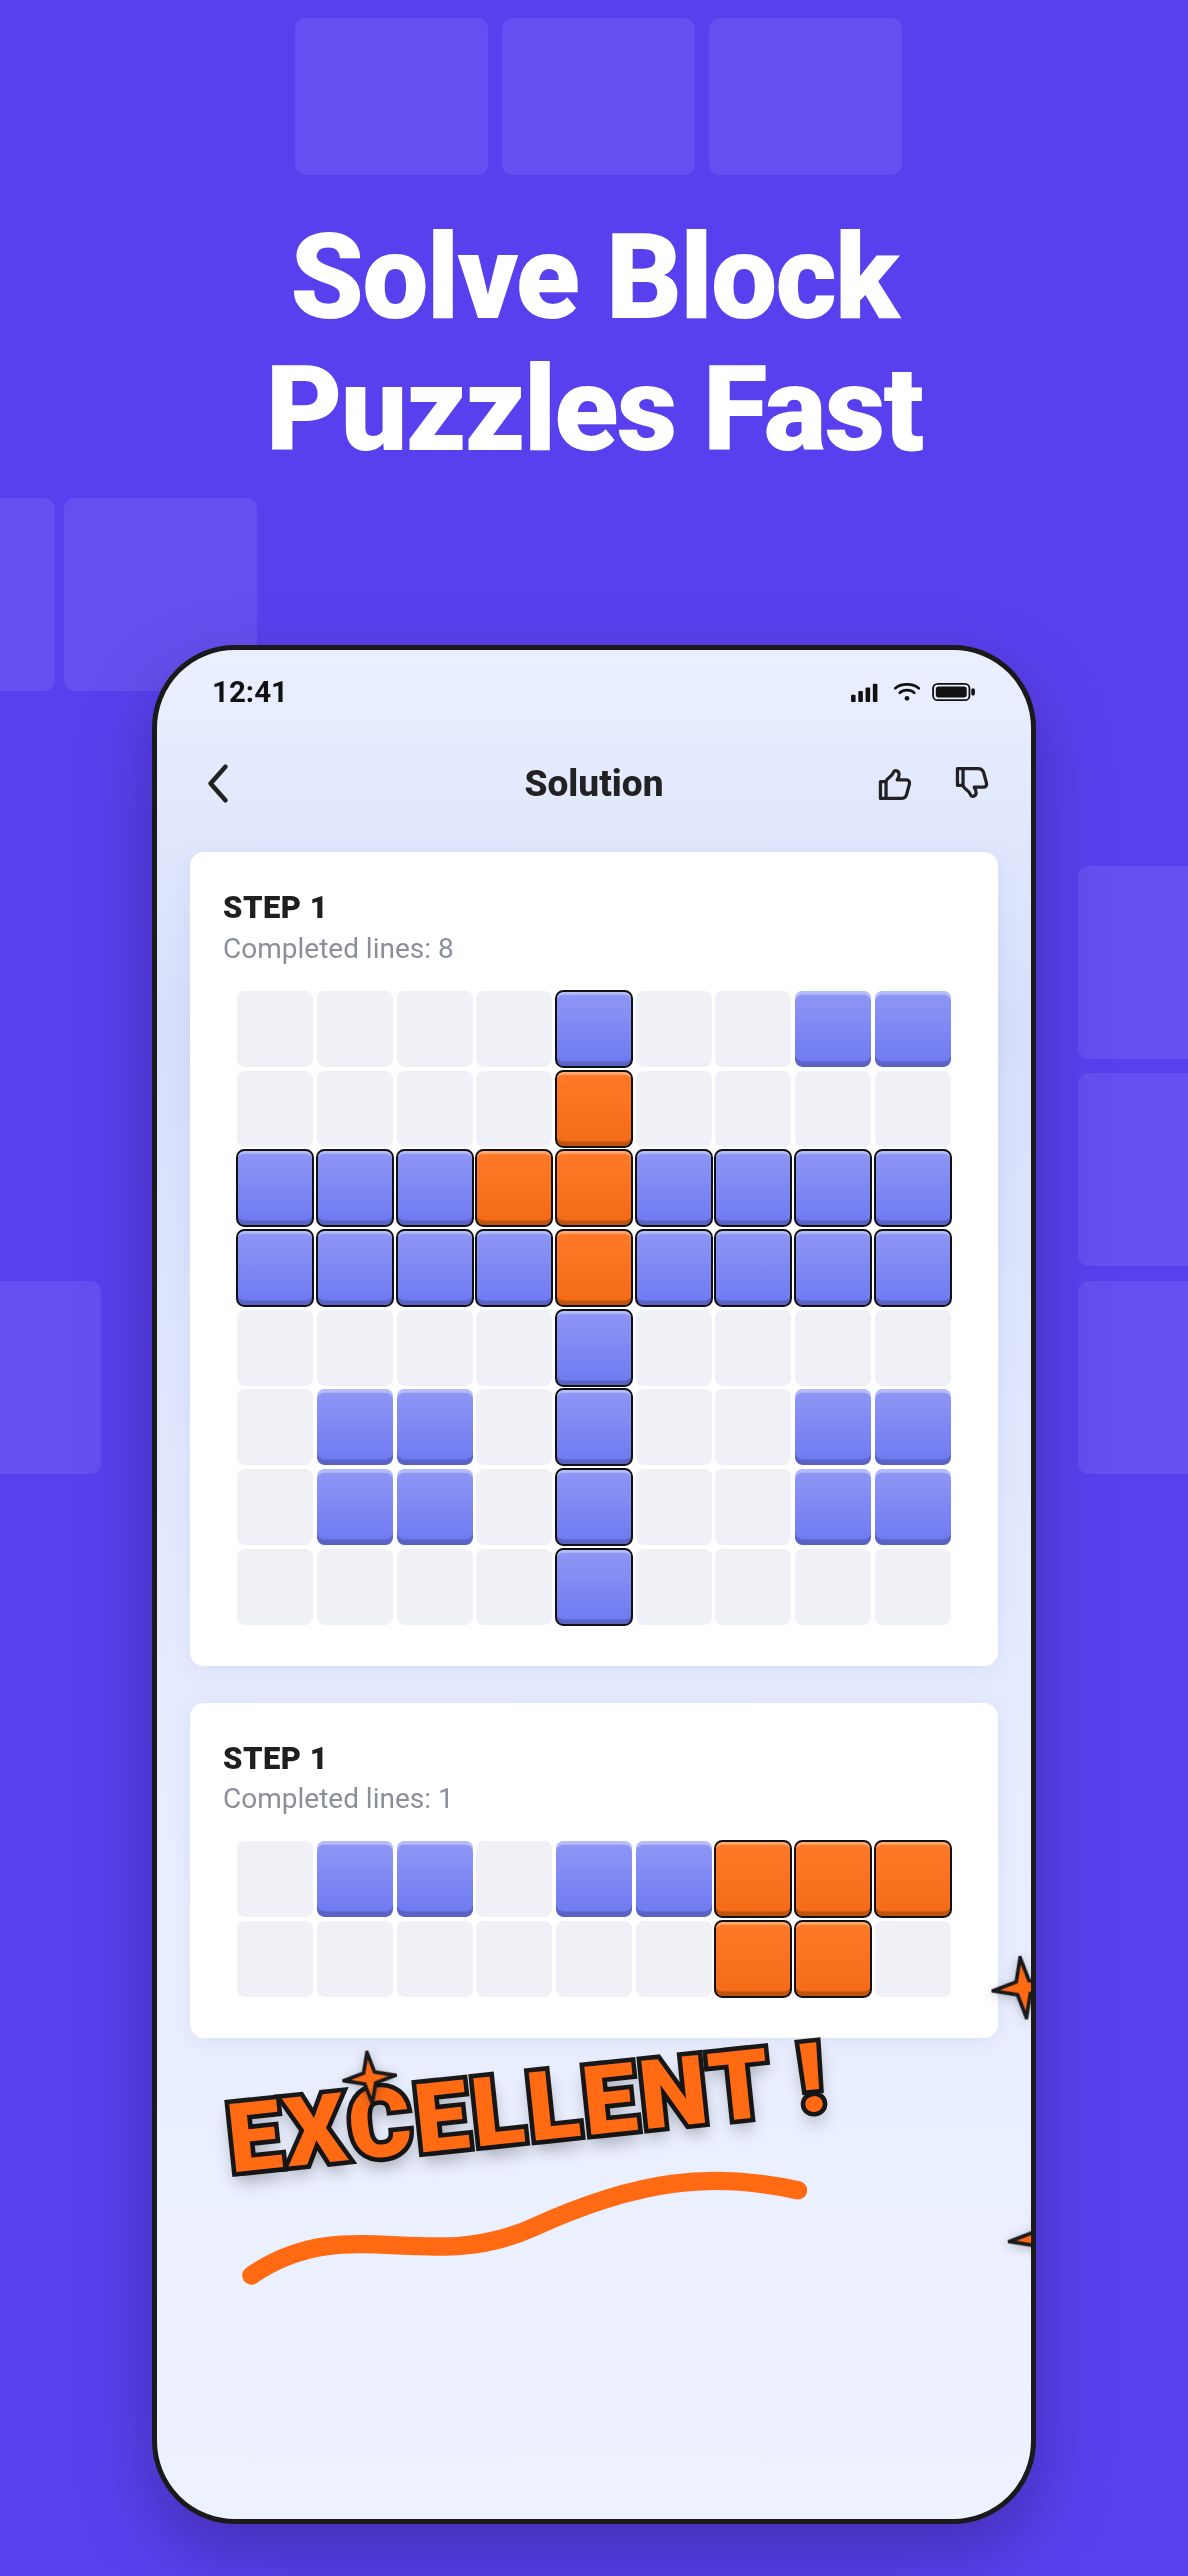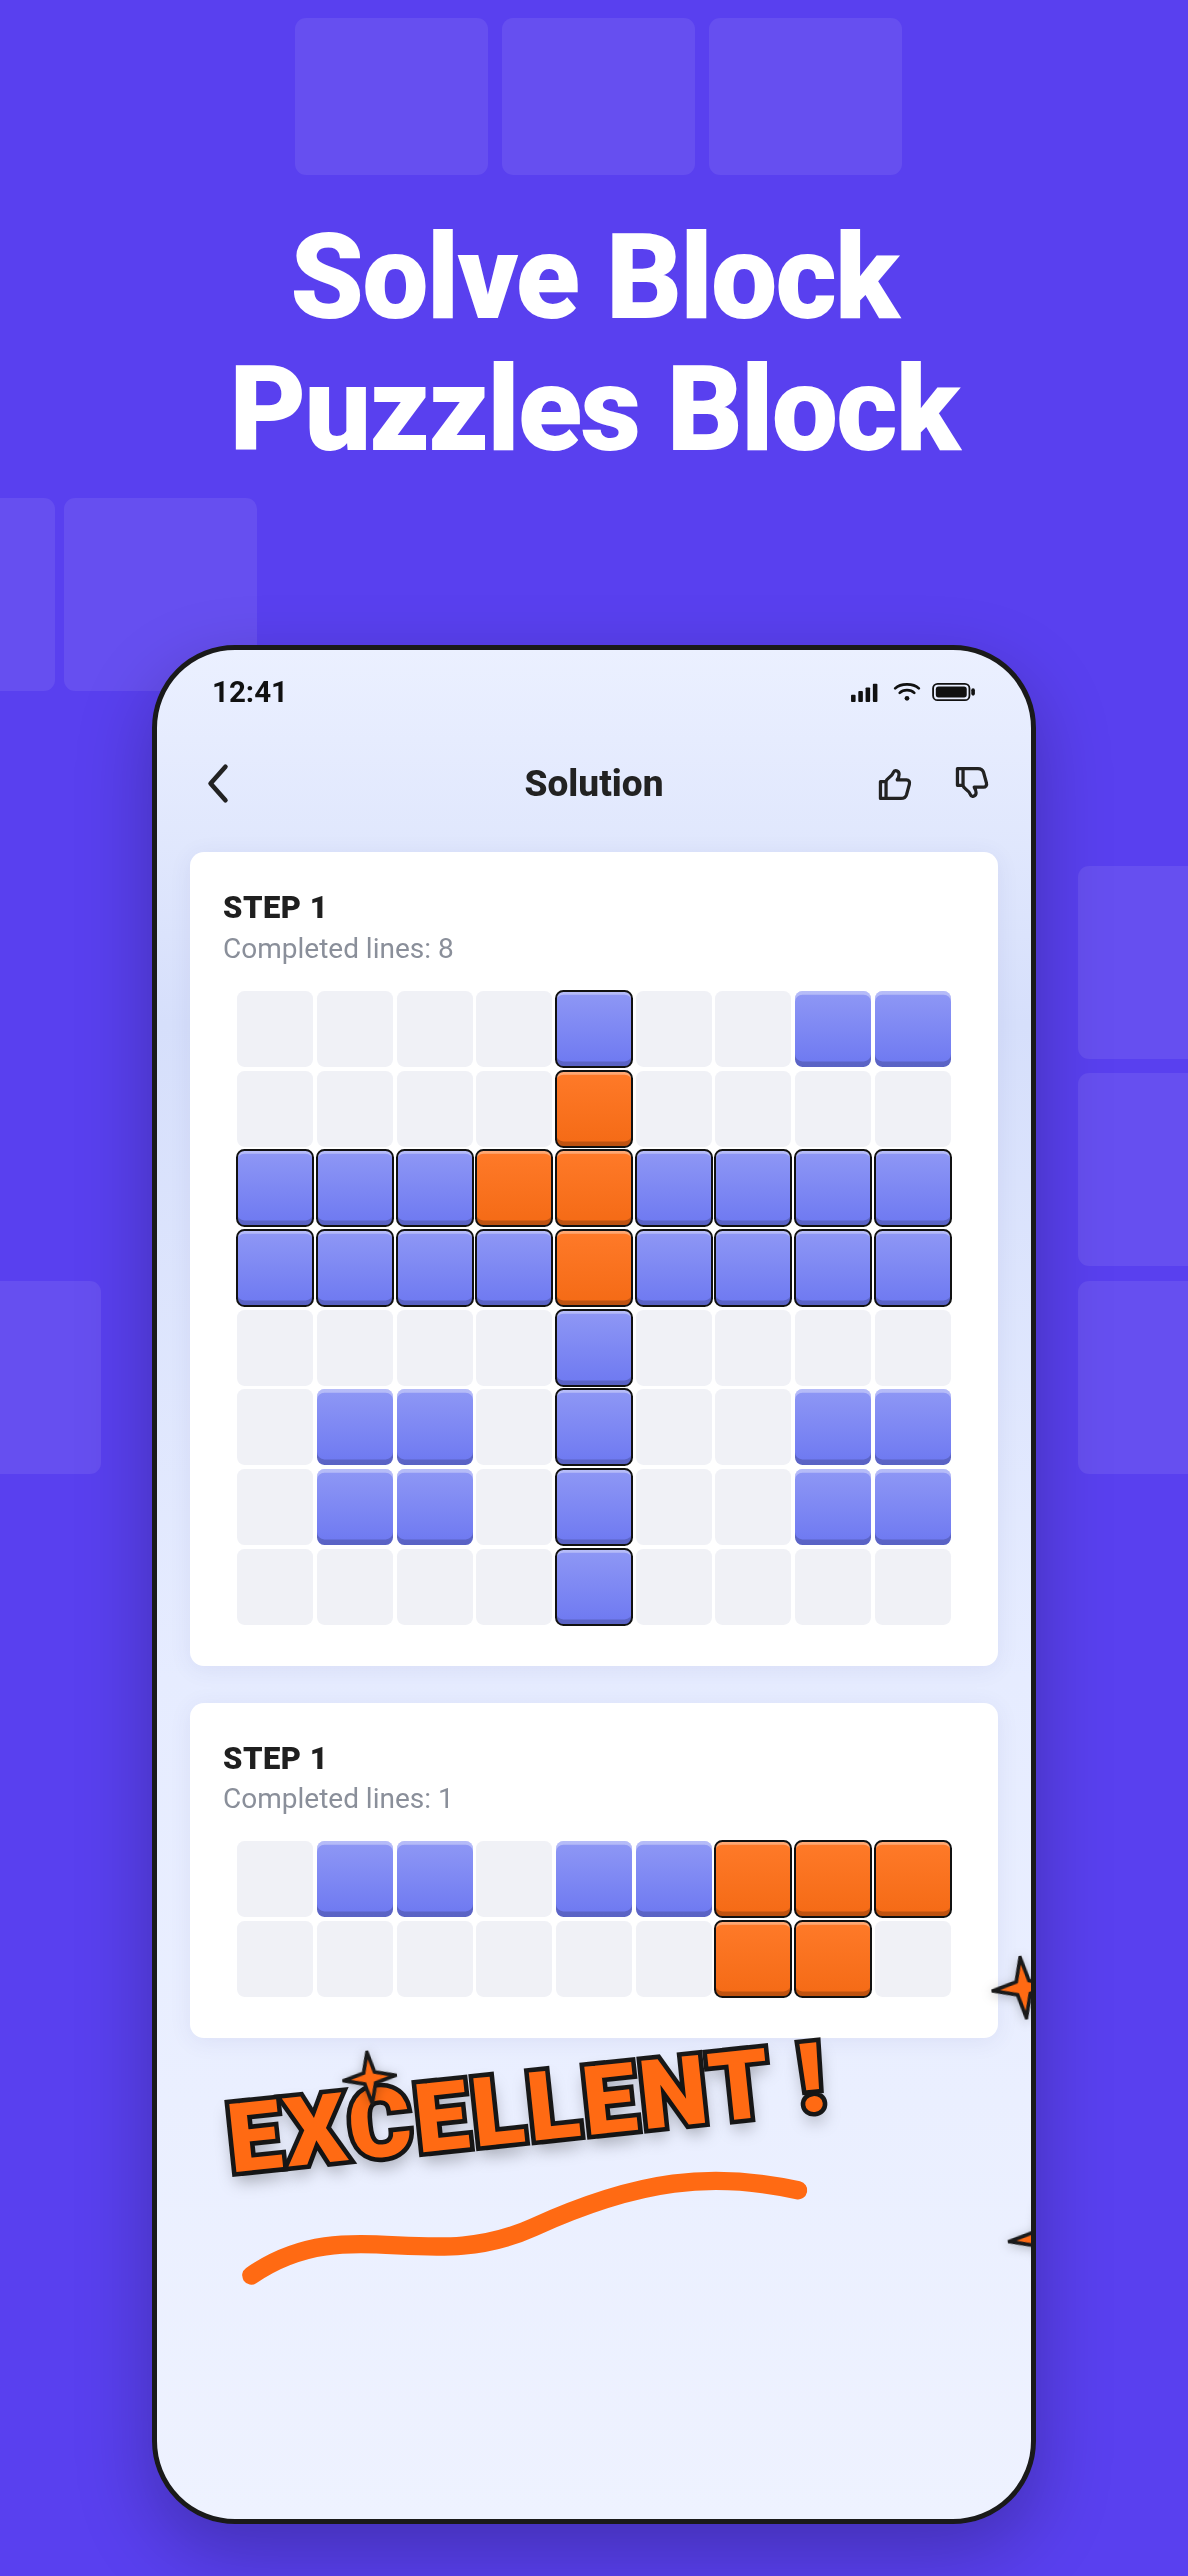--- a/index.html
+++ b/index.html
@@ -167,21 +167,21 @@
 <div class="bg-sq" style="top:18.4px;left:709px;width:193px;height:157px"></div>
 <div class="bg-sq" style="top:498px;left:64px;width:193px;height:193px"></div>
 <div class="bg-sq" style="top:498px;left:-138px;width:193px;height:193px"></div>
 <div class="bg-sq" style="top:866px;left:1078px;width:193px;height:193px"></div>
 <div class="bg-sq" style="top:1073px;left:1078px;width:193px;height:193px"></div>
 <div class="bg-sq" style="top:1281px;left:1078px;width:193px;height:193px"></div>
 <div class="bg-sq" style="top:1281px;left:-92px;width:193px;height:193px"></div>
 
 <div class="headline">
   <span>Solve Block</span><br>
-  <span>Puzzles Block</span>
+  <span>Puzzles Fast</span>
 </div>
 
 <div class="phone">
 
   <div class="status-bar">
     <span>12:41</span>
     <div class="status-right">
       <span>
         <svg width="31" height="20" viewBox="0 0 34 22">
             <g fill="#111">

